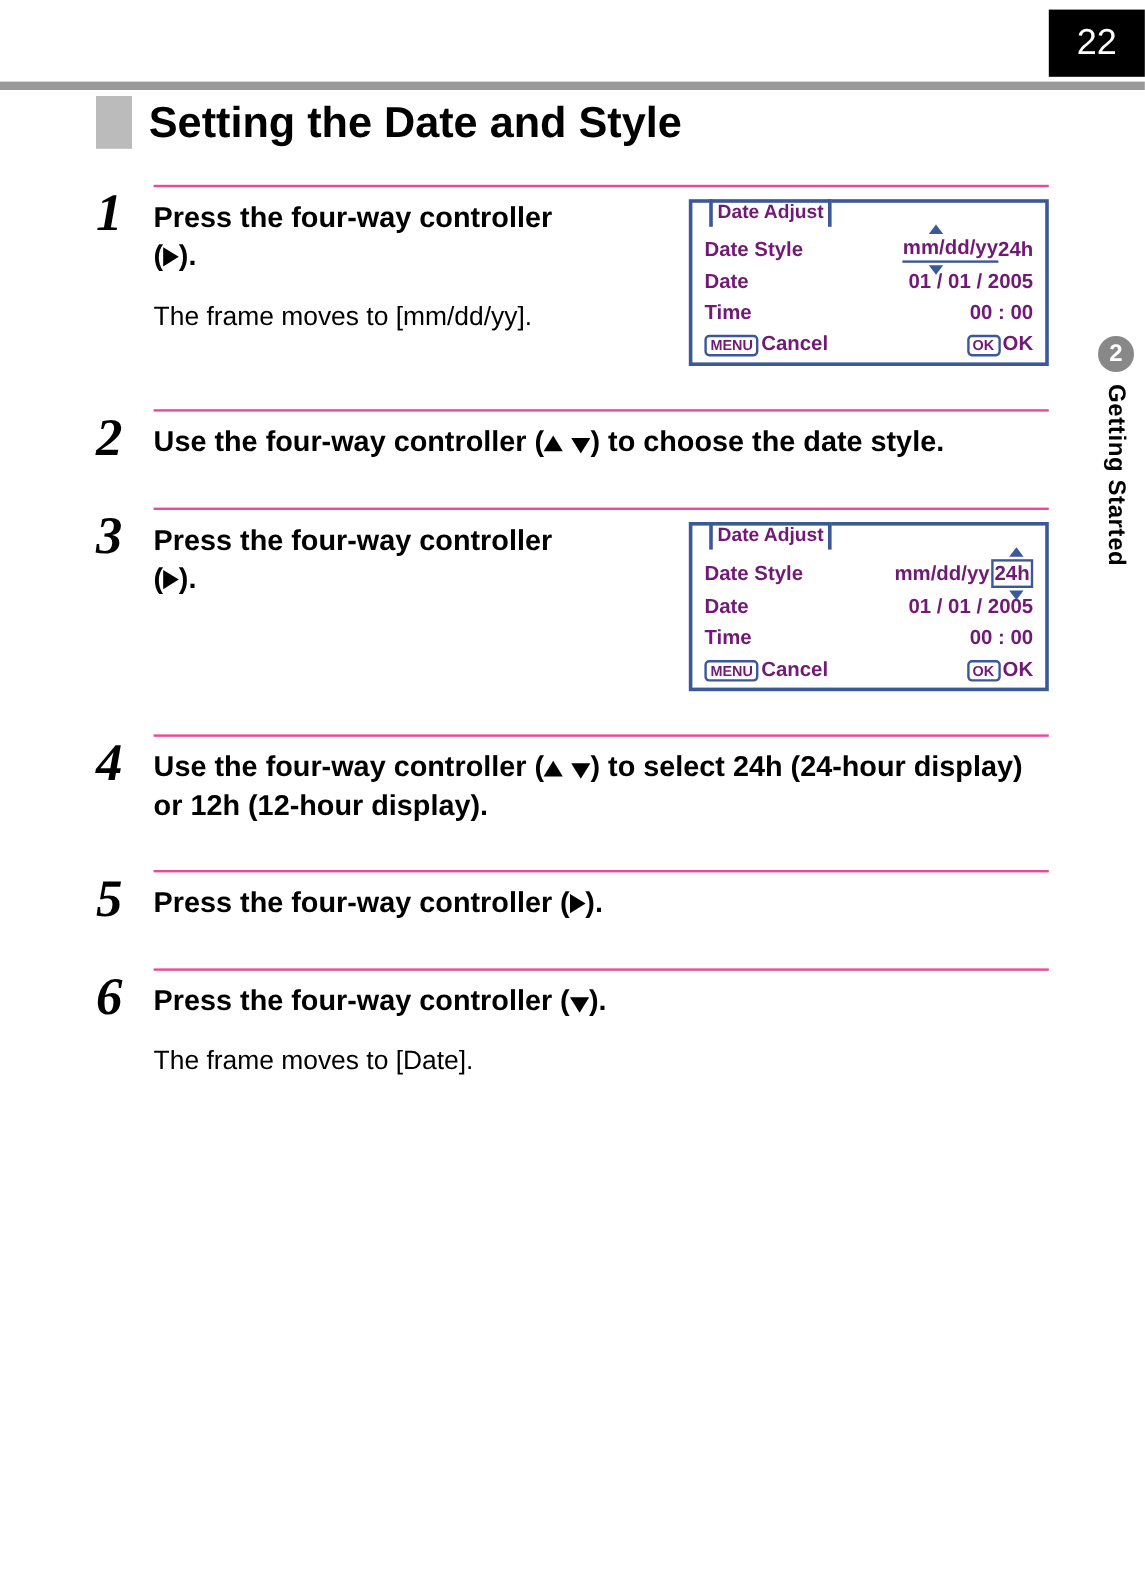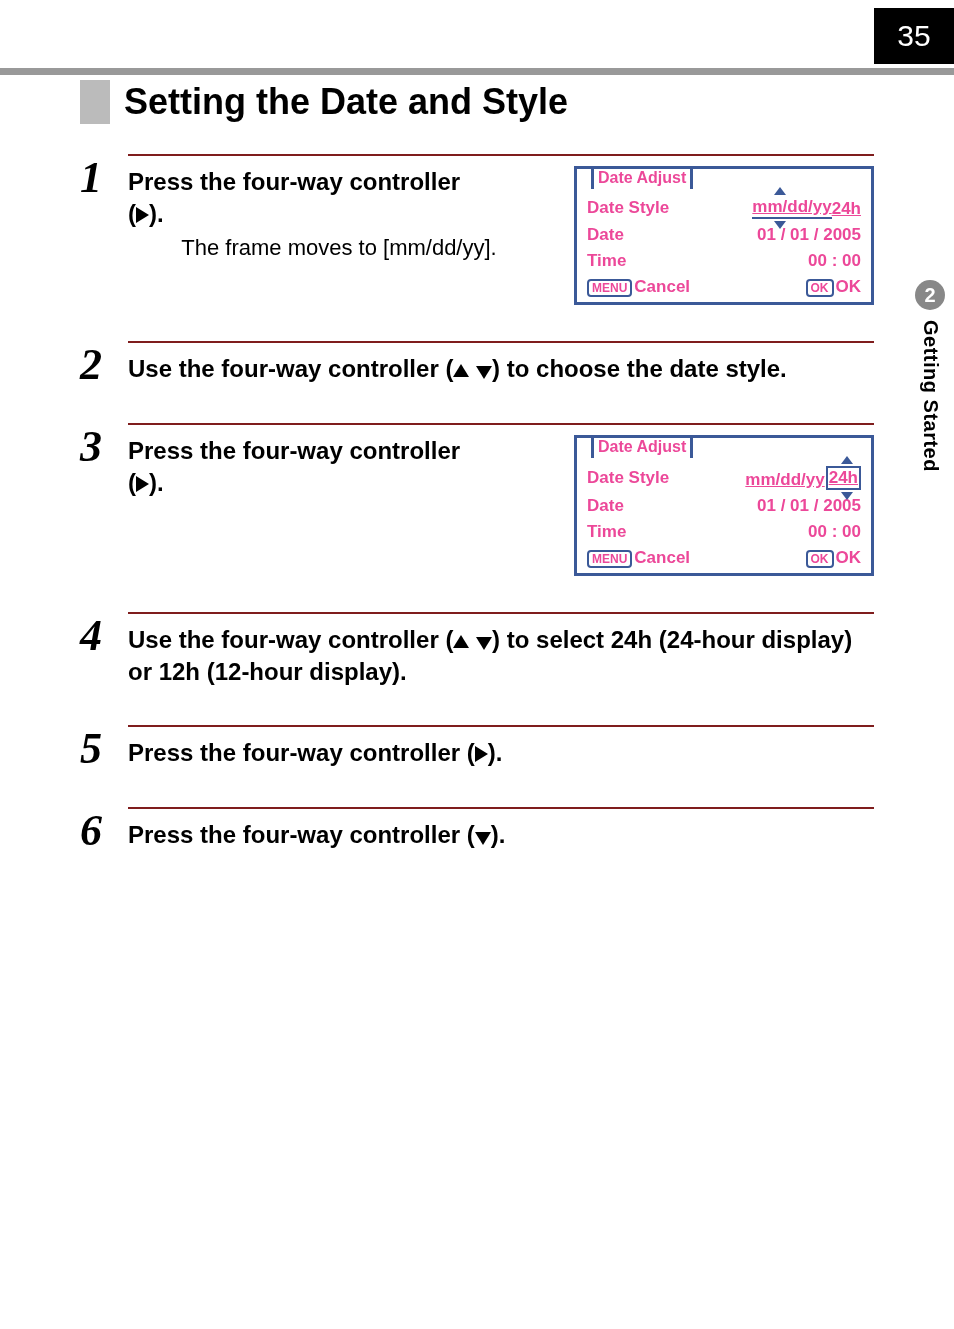--- a/index.html
+++ b/index.html
@@ -94,48 +94,47 @@
       font-style: italic;
       font-weight: bold;
       font-size: 44px;
       width: 48px;
       flex-shrink: 0;
       line-height: 1;
       padding-top: 2px;
     }
     .step-body {
       flex: 1;
-      border-top: 2px solid #7f1d1d;
+      border-top: 2px solid #ec4899;
       padding-top: 10px;
     }
     .step-head {
       font-size: 24px;
       font-weight: bold;
       line-height: 1.35;
     }
     .step-desc {
       font-size: 22px;
-      margin-top: 4px;
-      text-align: center;
+      margin-top: 20px;
     }
     .step-row {
       display: flex;
       gap: 24px;
       align-items: flex-start;
     }
     .step-left { flex: 1; }
     
     .lcd {
       border: 3px solid #3b5998;
       width: 300px;
       padding: 6px 10px 5px 10px;
       font-family: Arial, Helvetica, sans-serif;
       font-weight: bold;
       font-size: 17px;
-      color: #ec4899;
+      color: #701a75;
       flex-shrink: 0;
       position: relative;
       background: #fff;
     }
     .lcd-titlebox {
       position:absolute;
       left:14px; top:-3px;
       background:#fff;
       border:3px solid #3b5998;
       border-bottom:none;
@@ -161,22 +160,21 @@
       border:2px solid #3b5998;
       border-radius:4px;
       font-size:12px;
       padding:0 3px;
       margin-right:2px;
       line-height:14px;
     }
     .selector {
       position:relative;
       display:inline-flex;
-      align-items:flex-end;
-      text-decoration:underline;
+      align-items:center;
     }
     .selector .part {
       padding:0 0px;
     }
     .selector .underline {
       border-bottom:2px solid #3b5998;
     }
     .selector .boxed {
       border:2px solid #3b5998;
       padding:0 1px;
@@ -209,21 +207,21 @@
       display:inline-block;width:0;height:0;
       border-left:8px solid transparent;
       border-right:8px solid transparent;
       border-top:13px solid #000;
       vertical-align:-2px;
     }
   </style>
 </head>
 <body>
 
-<div class="pagenum-box">35</div>
+<div class="pagenum-box">22</div>
 <div class="gray-rule"></div>
 
 <div class="side-tab">
   <div class="side-circle">2</div>
   <div class="side-text">Getting Started</div>
 </div>
 
 <div class="content">
   <div class="title-row">
     <div class="title-bar"></div>
@@ -335,16 +333,17 @@
       </p>
     </div>
   </div>
 
   <div class="step">
     <div class="step-num">6</div>
     <div class="step-body">
       <p class="step-head">
         <span>Press the four-way controller (</span><span class="tri-downbig"></span><span>).</span>
       </p>
+      <p class="step-desc">The frame moves to [Date].</p>
     </div>
   </div>
 
 </div>
 
 </body></html>

